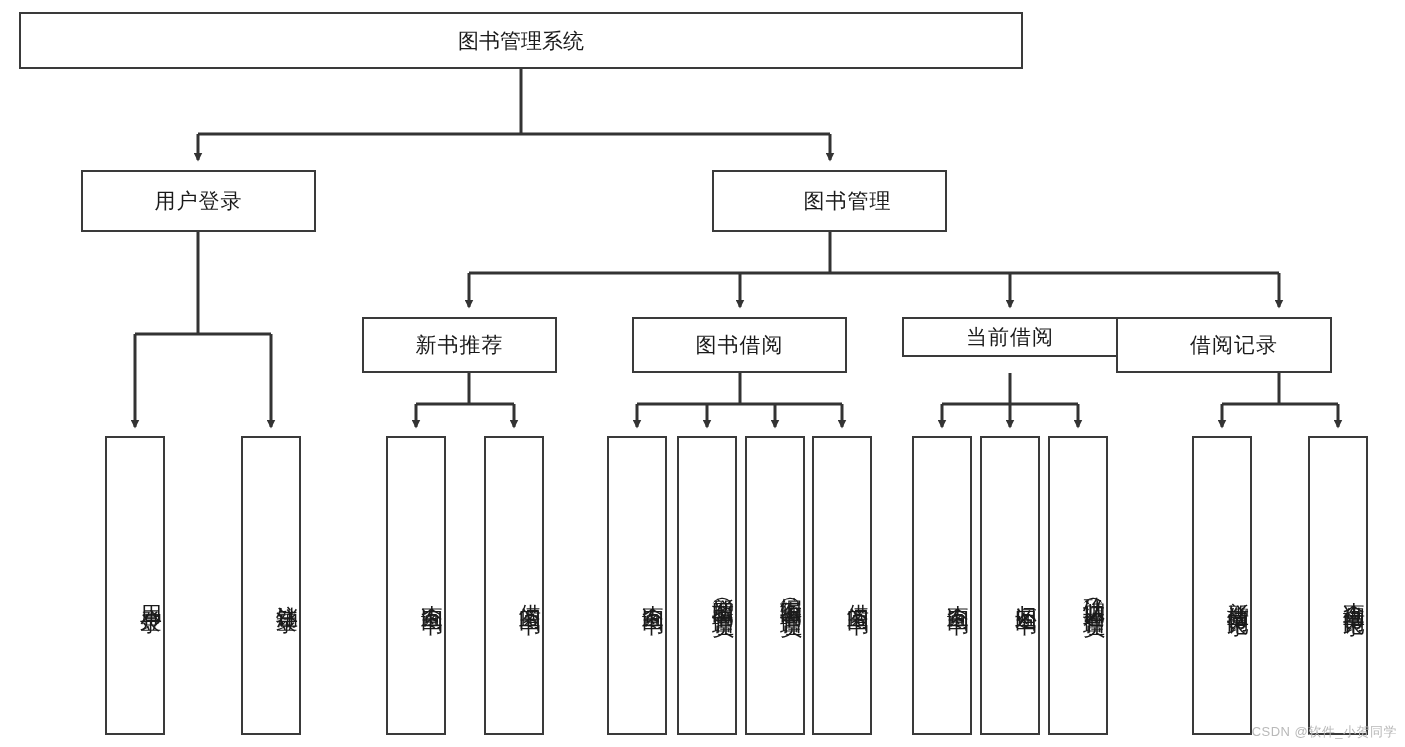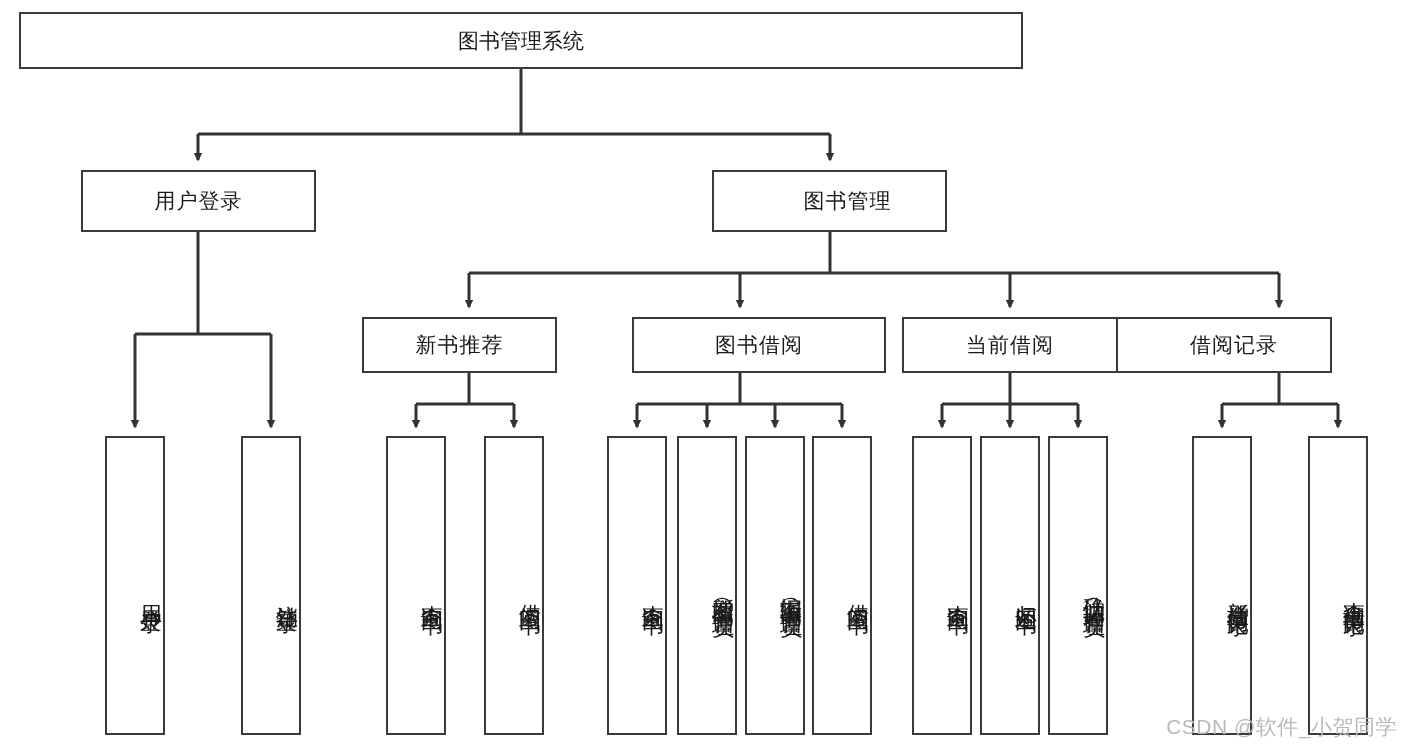--- a/index.html
+++ b/index.html
@@ -28,21 +28,21 @@
     font-size:22px;
     line-height:1.08;
     letter-spacing:3px;
     padding-top:14px;
     align-items:flex-start;
     justify-content:center;
   }
   .watermark{
     position:absolute;
     right:8px;bottom:6px;
-    font-size:21px;
+    font-size:13px;
     color:#b9b9b9;
     letter-spacing:0.5px;
     white-space:nowrap;
     pointer-events:none;
   }
 </style>
 </head>
 <body>
 
 <div id="diagram-root">
@@ -96,22 +96,22 @@
       <path d="M1338,404 L1338,427" marker-end="url(#arrowhead)"></path>
     </g>
   </svg>
 
   <div class="node root" style="left:19px;top:12px;width:1004px;height:57px;">图书管理系统</div>
 
   <div class="node horiz" style="left:81px;top:170px;width:235px;height:62px;">用户登录</div>
   <div class="node horiz" style="left:712px;top:170px;width:235px;height:62px;padding-left:36px;">图书管理</div>
 
   <div class="node horiz" style="left:362px;top:317px;width:195px;height:56px;">新书推荐</div>
-  <div class="node horiz" style="left:632px;top:317px;width:254px;height:56px;">图书借阅</div>
-  <div class="node horiz" style="left:902px;top:317px;width:216px;height:56px;">当前借阅</div>
+  <div class="node horiz" style="left:632px;top:317px;width:215px;height:56px;">图书借阅</div>
+  <div class="node horiz" style="left:902px;top:317px;width:216px;height:40px;">当前借阅</div>
   <div class="node horiz" style="left:1116px;top:317px;width:216px;height:56px;padding-left:20px;">借阅记录</div>
 
   <div class="node vert" style="left:105px;top:436px;width:60px;height:299px;">用户登录</div>
   <div class="node vert" style="left:241px;top:436px;width:60px;height:299px;">注销登录</div>
 
   <div class="node vert" style="left:386px;top:436px;width:60px;height:299px;">查询图书</div>
   <div class="node vert" style="left:484px;top:436px;width:60px;height:299px;">借阅图书</div>
 
   <div class="node vert" style="left:607px;top:436px;width:60px;height:299px;">查询图书</div>
   <div class="node vert" style="left:677px;top:436px;width:60px;height:299px;">新增图书（管理员）</div>

